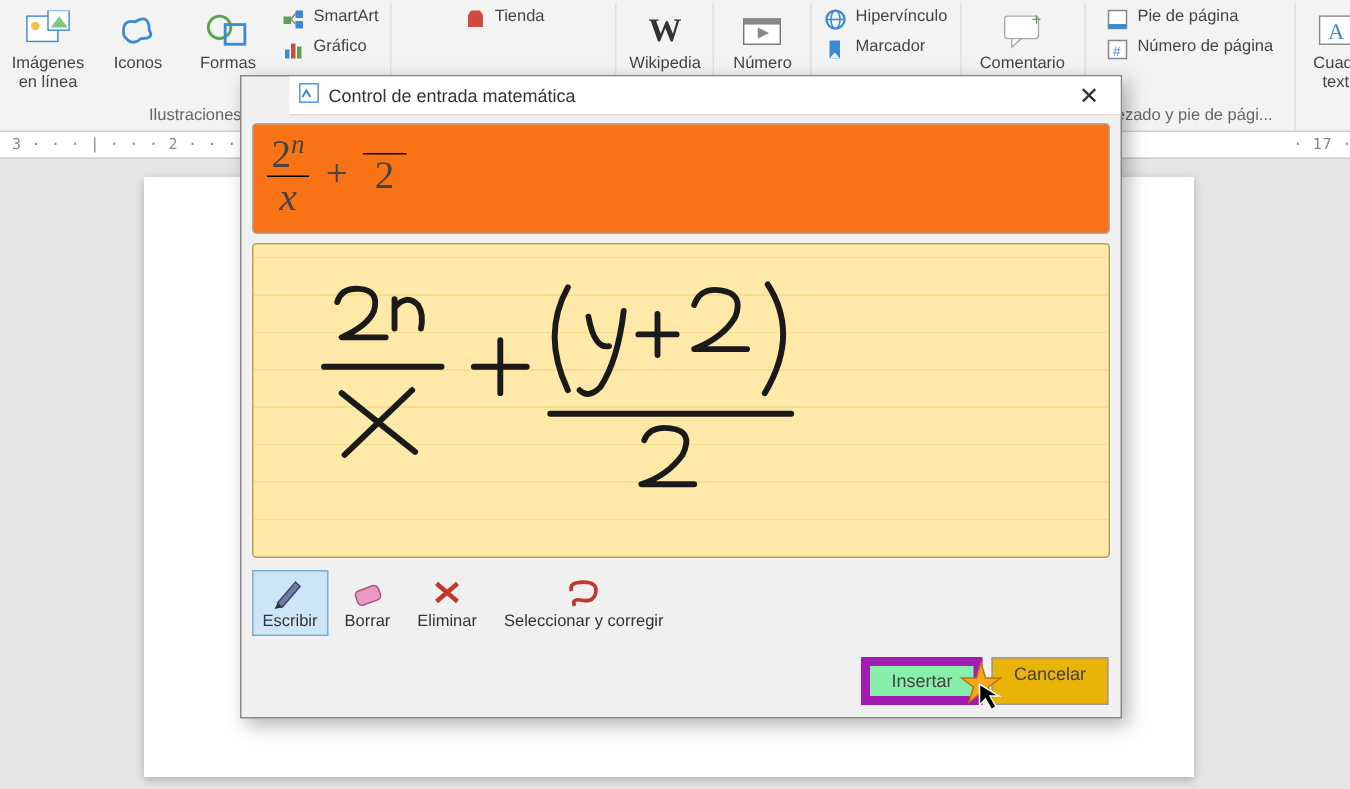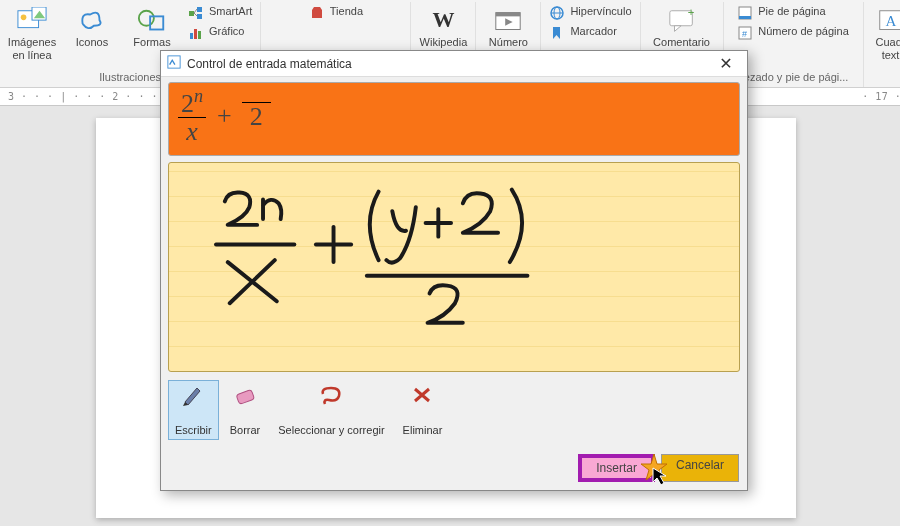--- a/index.html
+++ b/index.html
@@ -65,21 +65,21 @@
   }
   
   .dialog {
     position:absolute; top:50px; left:160px; width:588px;
     background:#f0f0f0; border:1px solid #888;
     box-shadow: 4px 4px 12px rgba(0,0,0,0.3);
     display:flex; flex-direction:column;
   }
   .titlebar {
     height:26px; background:#fff; display:flex; align-items:center;
-    padding: 0 6px; border-bottom:1px solid #ddd; gap:6px;
+    padding: 0 6px; border-bottom:1px solid #ddd; gap:6px;margin-left:32px;
   }
   .titlebar .title { font-size:12px; color:#333; flex:1;}
   .close-btn { width:30px; text-align:center; font-size:16px; color:#333; cursor:pointer;}
   .dialog-body { padding:5px 7px 8px 7px; display:flex; flex-direction:column; gap:6px;}
   .math-preview {
     background:#f97316; border:1px solid #aaa; border-radius:3px;
     padding:4px 8px 10px 8px; font-family: "Cambria Math", serif;
     display:flex; align-items:center;
   }
   .math-eq { font-size:26px; display:flex; align-items:center; gap:10px;}
@@ -93,34 +93,34 @@
     height:210px;
     background:
       repeating-linear-gradient(0deg, #ffe9a8 0, #ffe9a8 24px, #f7dd8f 24px, #f7dd8f 25px),
       repeating-linear-gradient(90deg, transparent 0, transparent 24px, #f7dd8f 24px, #f7dd8f 25px),
       #ffe9a8;
     position:relative;
   }
   .ink-area svg { position:absolute; inset:0; width:100%; height:100%;}
   .tool-row { display:flex; gap:4px; padding:2px 0 2px 0;}
   .tool {
-    display:flex; flex-direction:column; align-items:center; gap:18px;
+    display:flex; flex-direction:column; align-items:center; gap:2px;
     padding:3px 6px; font-size:11px; color:#333; border:1px solid transparent;
   }
   .tool.selected { background:#cde6f7; border:1px solid #7ab0d8; }
   .tool .ticon { width:24px; height:22px; display:flex; align-items:center; justify-content:center;}
   .dialog-footer {
     display:flex; justify-content:flex-end; gap:6px; padding:4px 8px 8px 0;
     position:relative;
   }
   .dlg-btn {
     padding:3px 14px; font-size:12px; background:#eab308;
     border:1px solid #999; min-width:68px; text-align:center;
   }
-  .dlg-btn.primary { border:4px solid #a21caf; background:#f9a8d4;}
+  .dlg-btn.primary { border:6px solid #a21caf; background:#86efac;}
   .star-cursor {
     position:absolute; right:76px; bottom:4px; pointer-events:none;
   }
 </style>
 </head>
 <body>
 
 <div class="ribbon">
 
   <div class="ribbon-group">
@@ -393,32 +393,32 @@
         <span class="ticon">
           <svg viewBox="0 0 24 22">
               <rect x="4" y="8" width="16" height="10" rx="3" transform="rotate(-20 12 12)" fill="#e89ac0" stroke="#b05080"></rect>
             </svg>
         </span>
         <span>Borrar</span>
       </div>
       <div class="tool">
         <span class="ticon">
           <svg viewBox="0 0 24 22">
-              <path d="M4 10 Q2 4 12 4 Q22 4 20 12 Q18 18 10 16 Q4 15 6 20" fill="none" stroke="#c0392b" stroke-width="2.5"></path>
-            </svg>
-        </span>
-        <span>Seleccionar y corregir</span>
+              <path d="M5 5 L19 17 M19 5 L5 17" stroke="#c0392b" stroke-width="3"></path>
+            </svg>
+        </span>
+        <span>Eliminar</span>
       </div>
       <div class="tool">
         <span class="ticon">
           <svg viewBox="0 0 24 22">
-              <path d="M5 5 L19 17 M19 5 L5 17" stroke="#c0392b" stroke-width="3"></path>
-            </svg>
-        </span>
-        <span>Eliminar</span>
+              <path d="M4 10 Q2 4 12 4 Q22 4 20 12 Q18 18 10 16 Q4 15 6 20" fill="none" stroke="#c0392b" stroke-width="2.5"></path>
+            </svg>
+        </span>
+        <span>Seleccionar y corregir</span>
       </div>
     </div>
   </div>
 
   <div class="dialog-footer">
     <div class="dlg-btn primary">
       <span>Insertar</span>
     </div>
     <div class="dlg-btn">
       <span>Cancelar</span>

